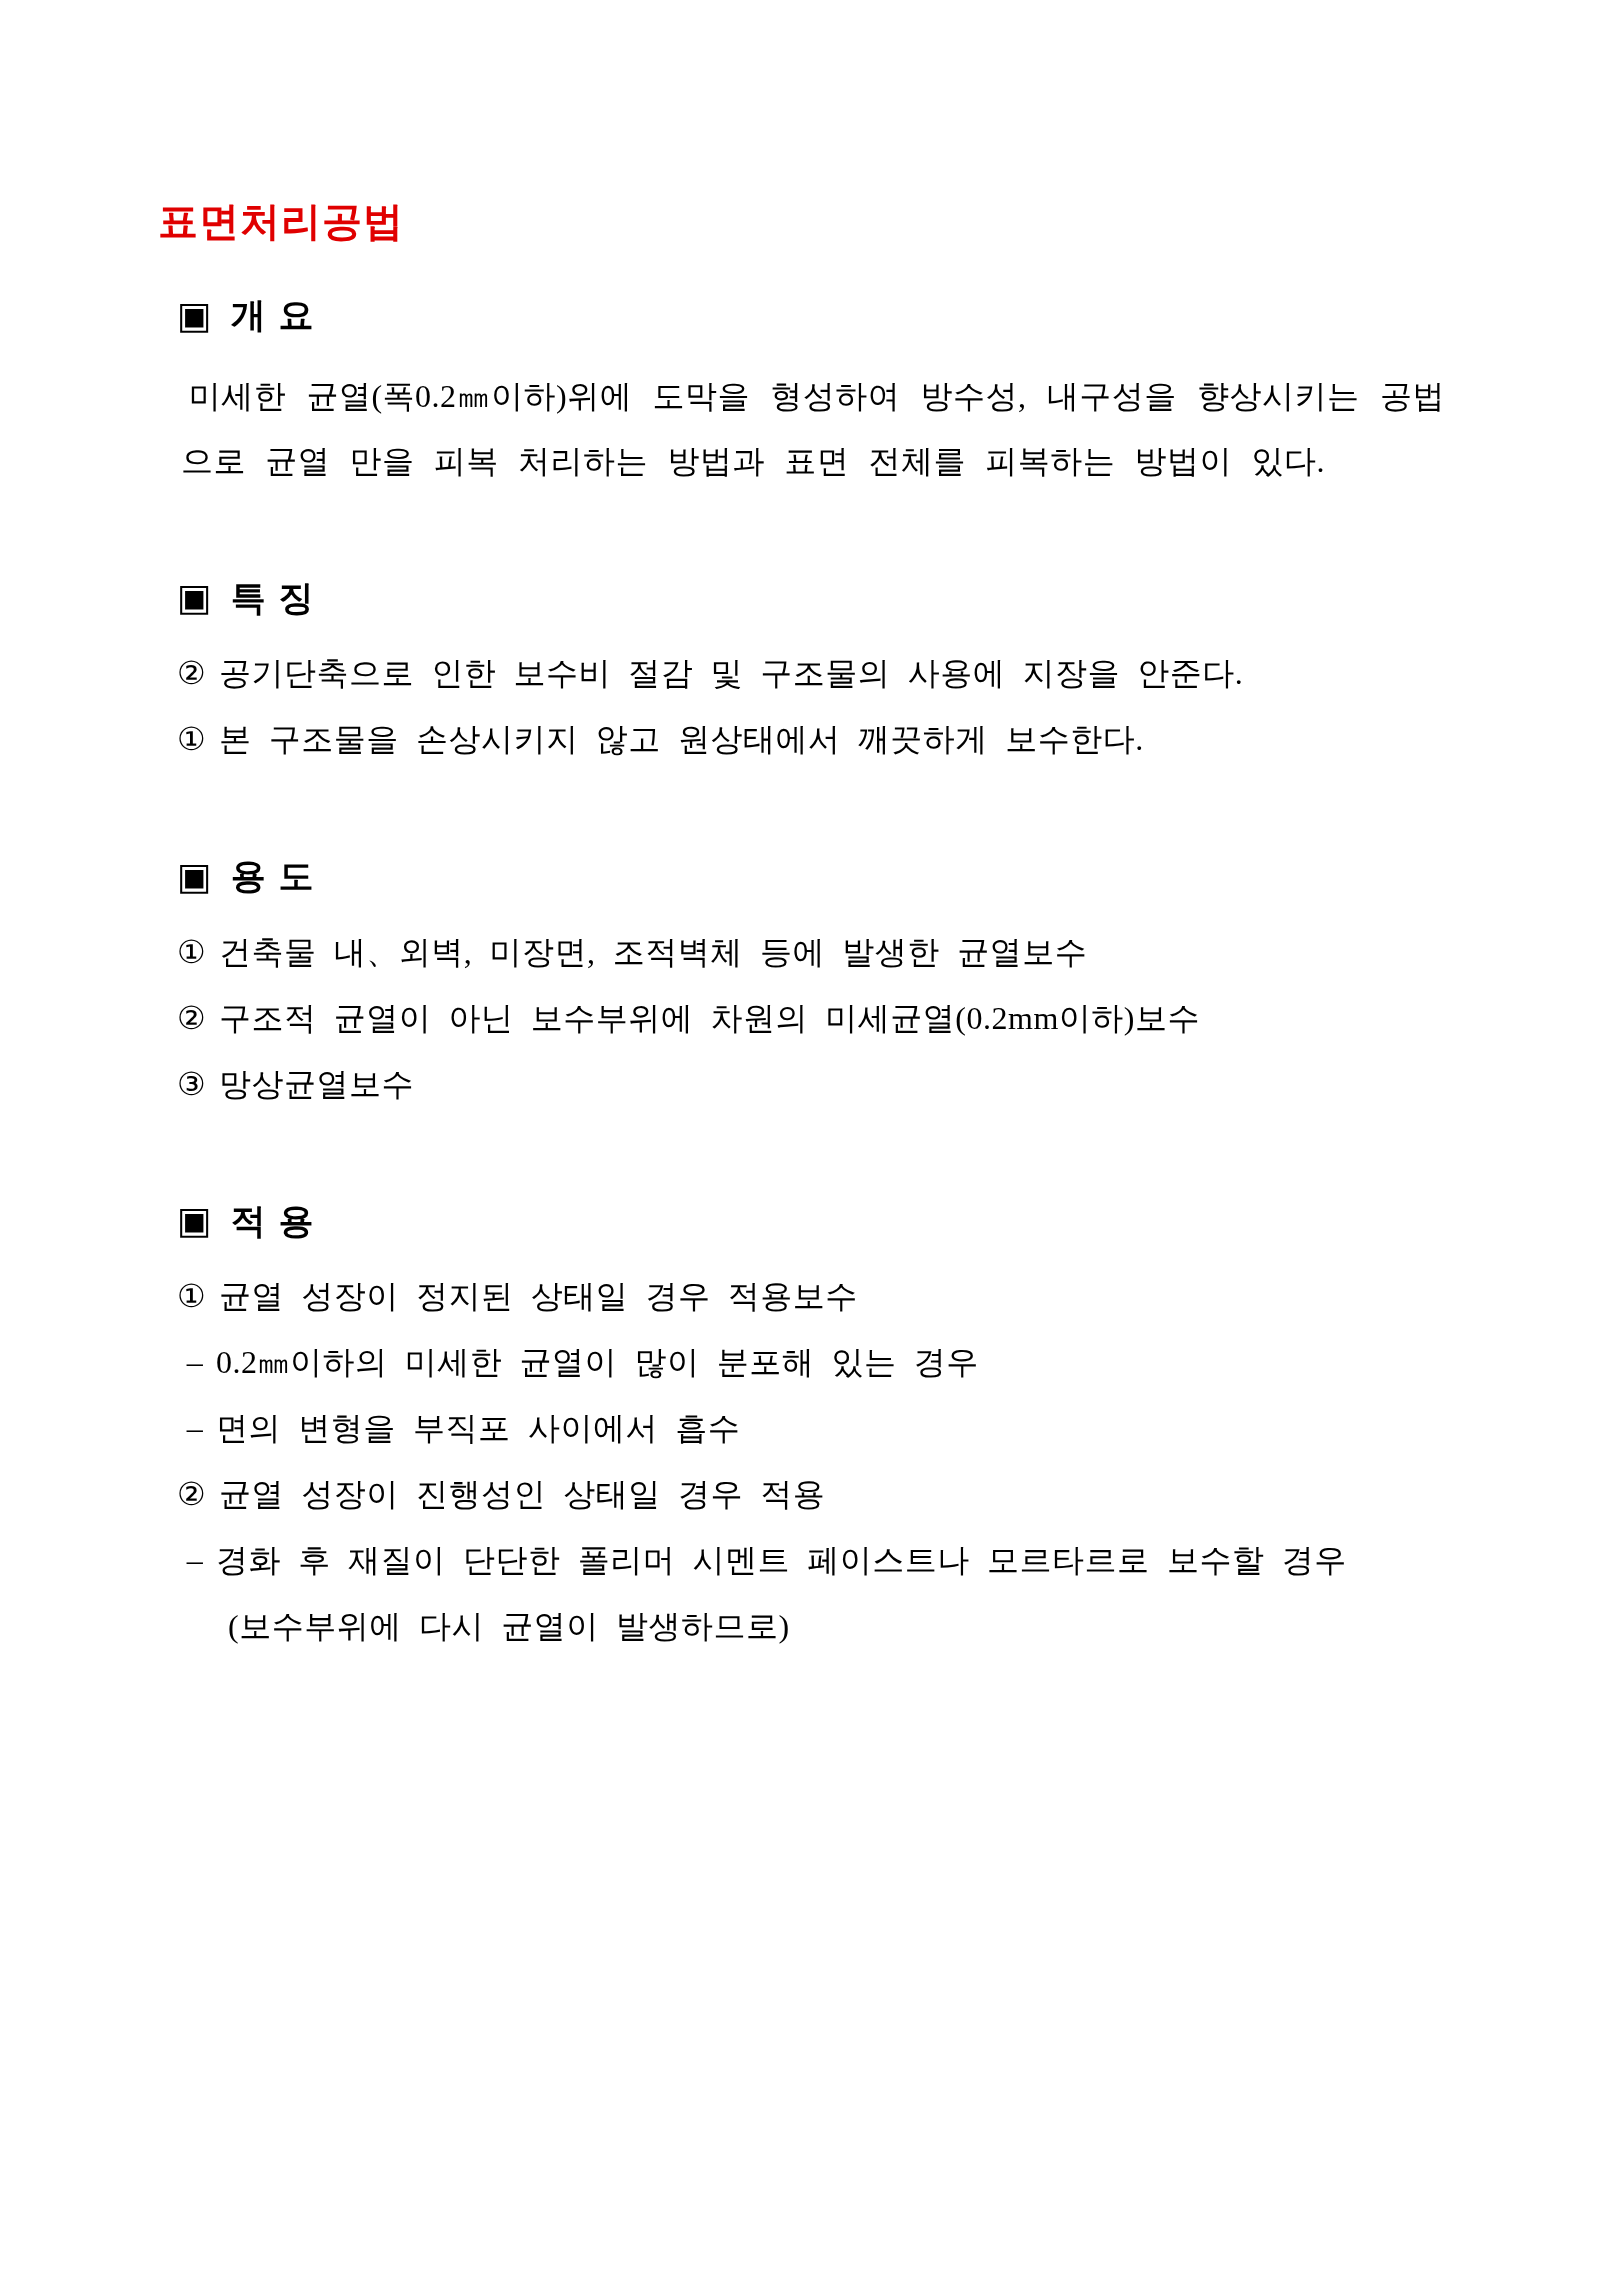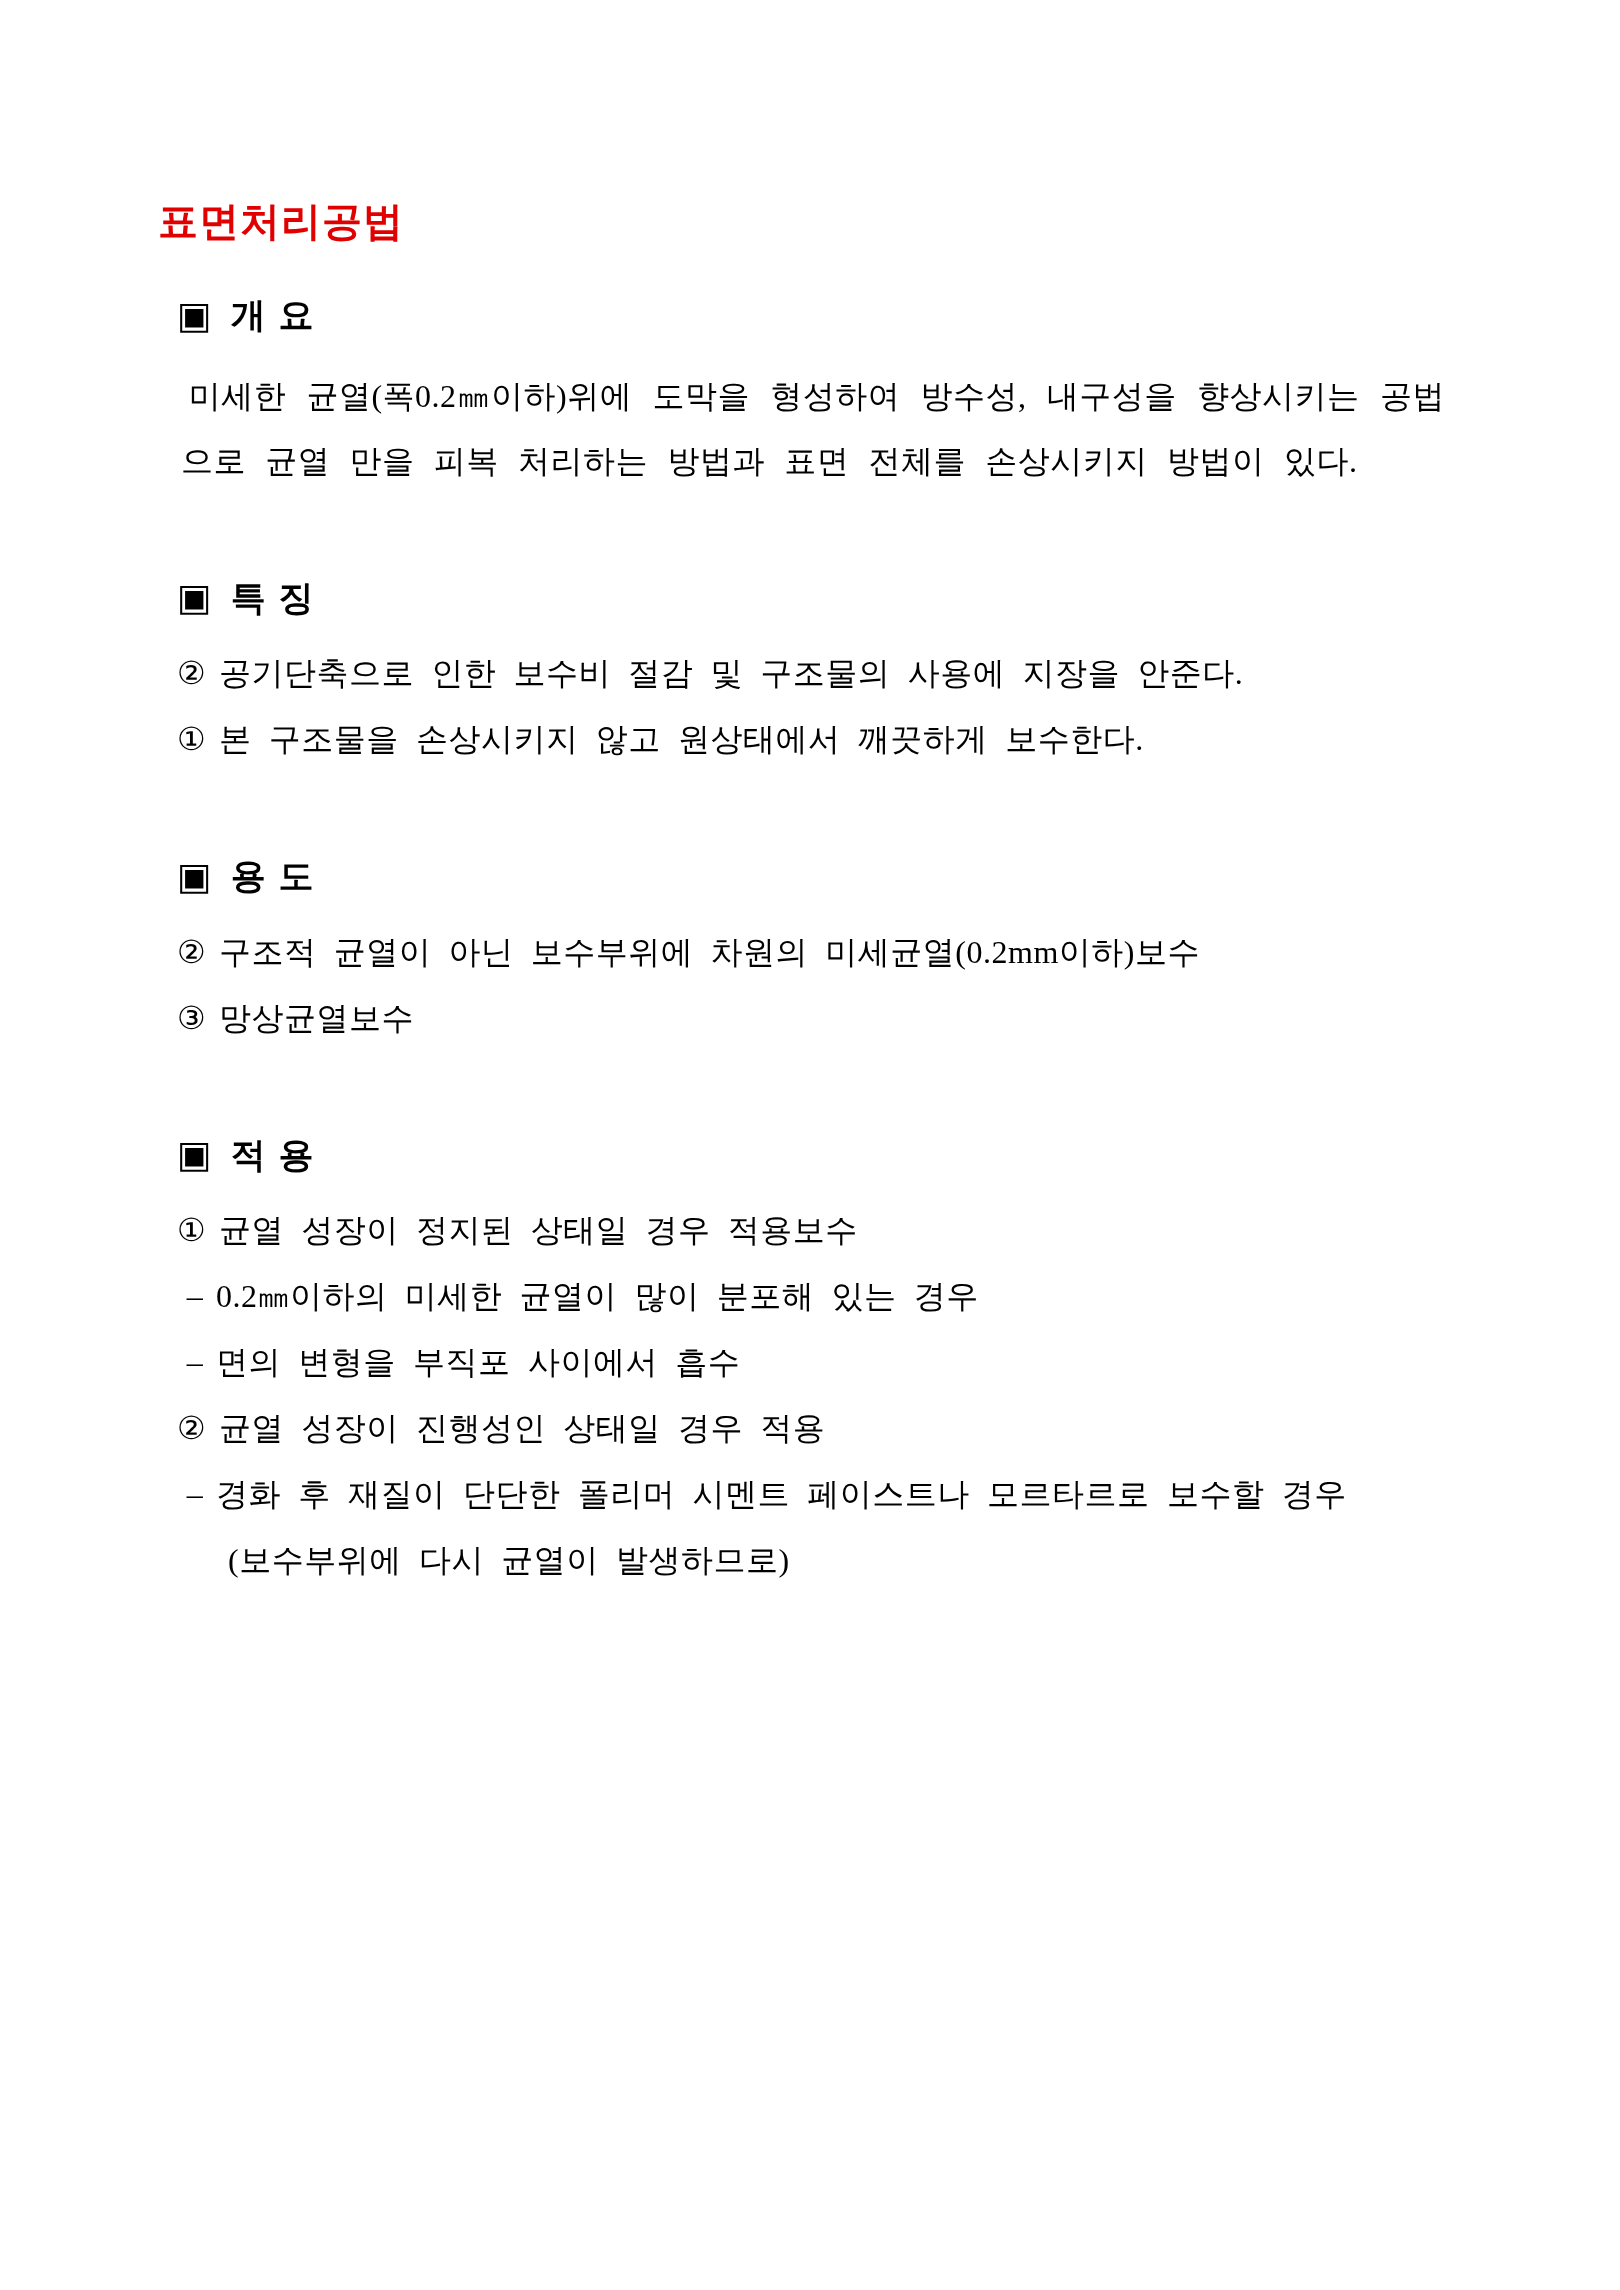--- a/index.html
+++ b/index.html
@@ -68,21 +68,21 @@
 
 <div class="page">
 
   <h1 class="title">표면처리공법</h1>
 
   <section class="sec sec-overview">
     <h2 class="sec-head">
       <span class="sq">▣</span>
       <span>개 요</span>
     </h2>
-    <p class="para">미세한 균열(폭0.2㎜이하)위에 도막을 형성하여 방수성, 내구성을 향상시키는 공법으로 균열 만을 피복 처리하는 방법과 표면 전체를 손상시키지 방법이 있다.</p>
+    <p class="para">미세한 균열(폭0.2㎜이하)위에 도막을 형성하여 방수성, 내구성을 향상시키는 공법으로 균열 만을 피복 처리하는 방법과 표면 전체를 피복하는 방법이 있다.</p>
   </section>
 
   <section class="sec">
     <h2 class="sec-head">
       <span class="sq">▣</span>
       <span>특 징</span>
     </h2>
     <div class="items">
       <div class="item">
         <span class="marker">②</span><span>공기단축으로 인한 보수비 절감 및 구조물의 사용에 지장을 안준다.</span>
@@ -92,20 +92,23 @@
       </div>
     </div>
   </section>
 
   <section class="sec">
     <h2 class="sec-head">
       <span class="sq">▣</span>
       <span>용 도</span>
     </h2>
     <div class="items">
+      <div class="item">
+        <span class="marker">①</span><span>건축물 내、외벽, 미장면, 조적벽체 등에 발생한 균열보수</span>
+      </div>
       <div class="item">
         <span class="marker">②</span><span>구조적 균열이 아닌 보수부위에 차원의 미세균열(0.2mm이하)보수</span>
       </div>
       <div class="item">
         <span class="marker">③</span><span>망상균열보수</span>
       </div>
     </div>
   </section>
 
   <section class="sec">

